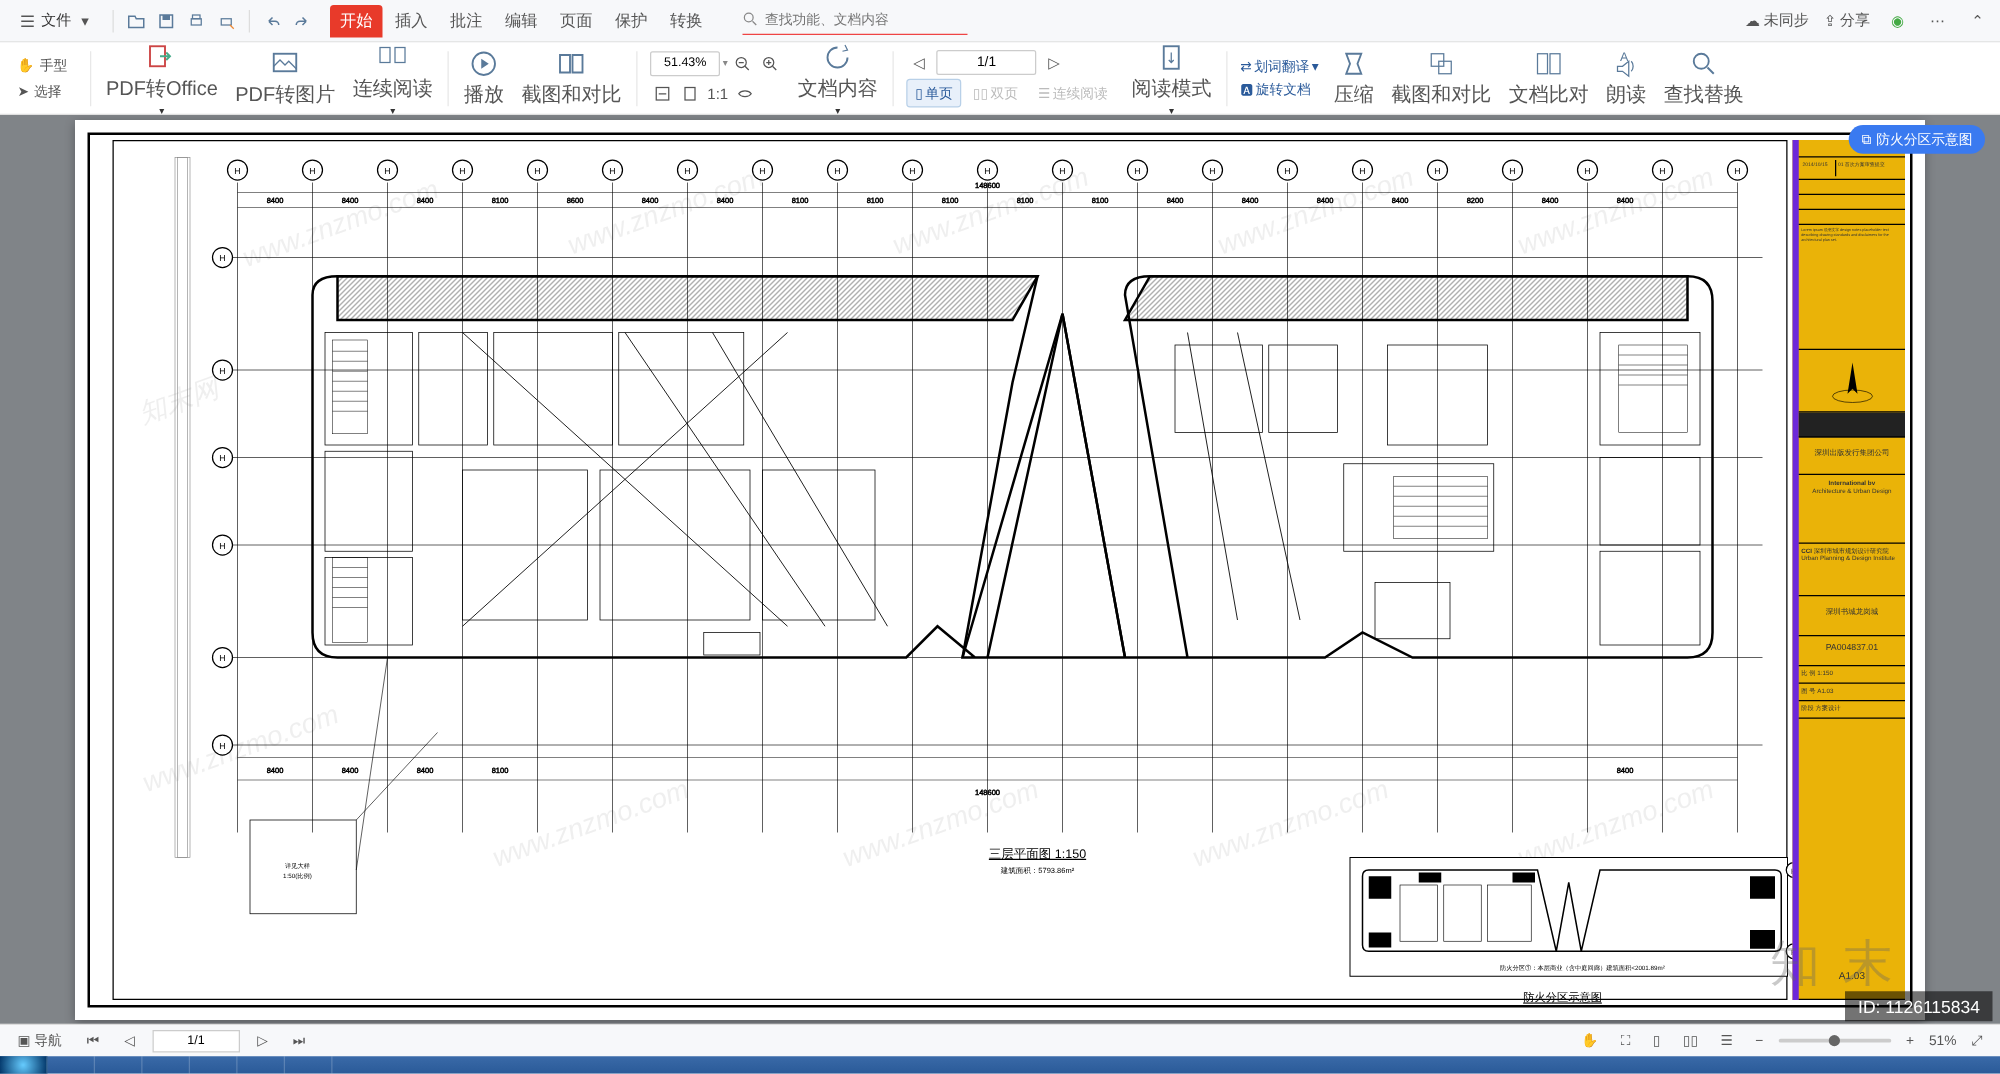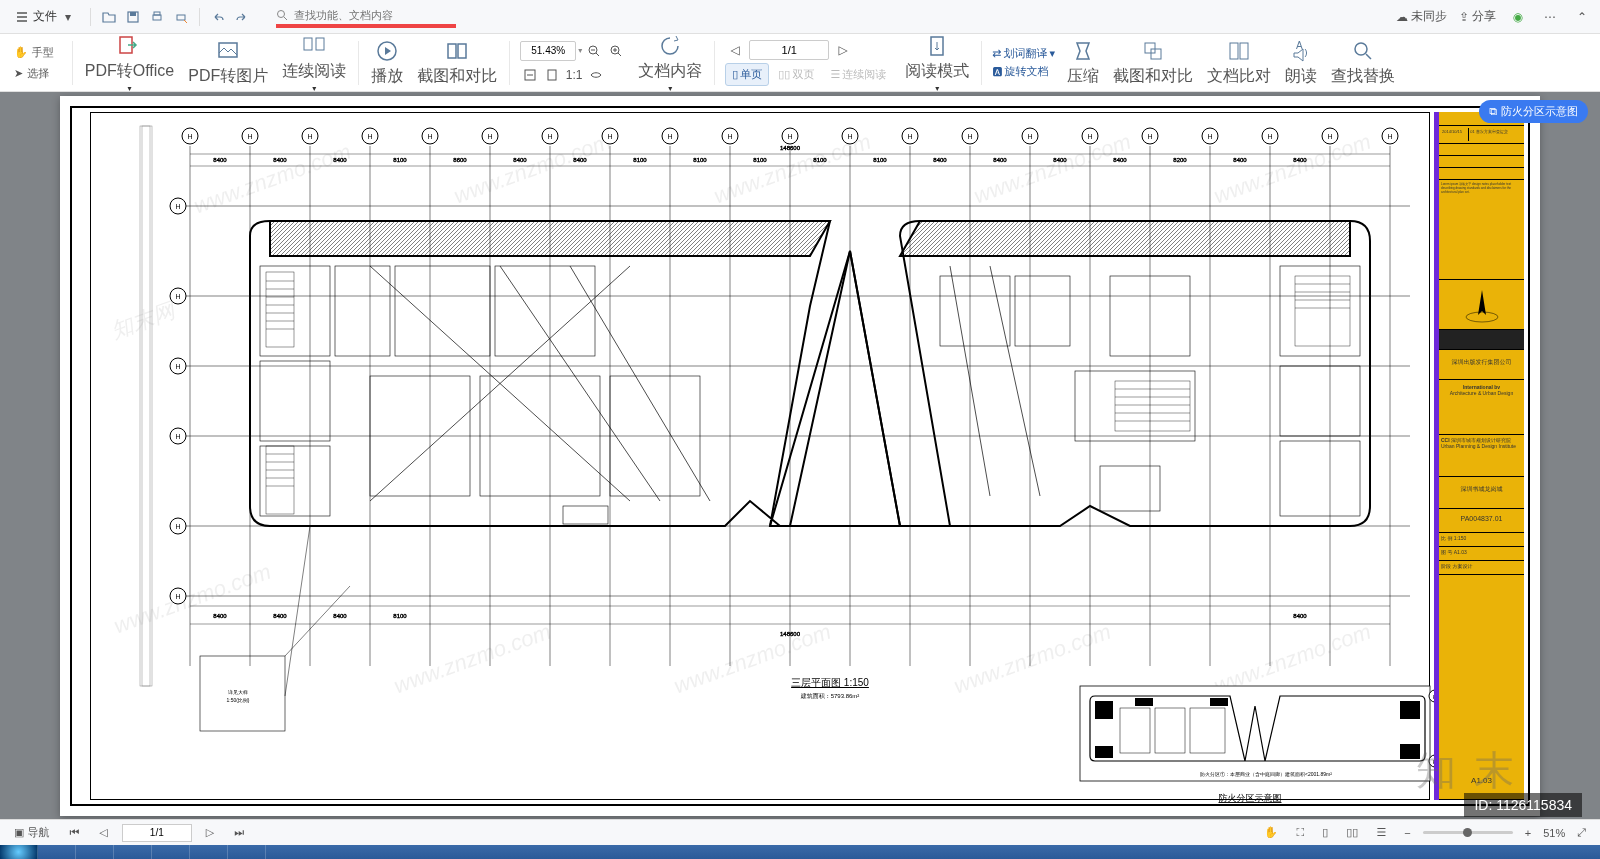--- a/index.html
+++ b/index.html
@@ -5,21 +5,21 @@
 *{margin:0;padding:0;box-sizing:border-box;font-family:"Microsoft YaHei",Arial,sans-serif}
 body{width:1600px;height:859px;overflow:hidden;background:#fff;font-size:12px;color:#333}
 .topbar{height:34px;background:#f7f8fa;border-bottom:1px solid #e0e0e0;display:flex;align-items:center;padding:0 8px;gap:4px}
 .menu-btn{display:flex;align-items:center;gap:3px;padding:4px 6px;cursor:pointer;border-radius:3px;font-size:12px}
 .icon-sm{width:16px;height:16px;display:inline-flex;align-items:center;justify-content:center;color:#555}
 .sep{width:1px;height:18px;background:#ddd;margin:0 4px}
 .tab-row{display:flex;align-items:center;gap:2px;margin-left:8px}
 .tab{padding:4px 8px;font-size:13px;color:#555;cursor:pointer;border-radius:3px 3px 0 0}
 .tab.active{background:#e83a2a;color:#fff;font-weight:500}
 .search-box{margin-left:20px;position:relative}
-.search-box input{width:180px;height:22px;border:none;border-bottom:4px solid #ef4444;padding:0 4px 0 18px;font-size:11px;background:transparent;outline:none}
+.search-box input{width:180px;height:22px;border:none;border-bottom:1px solid #ef4444;padding:0 4px 0 18px;font-size:11px;background:transparent;outline:none}
 .search-box .sicon{position:absolute;left:0;top:3px;color:#888}
 .top-right{margin-left:auto;display:flex;align-items:center;gap:12px;font-size:12px;color:#555}
 .top-right .link{cursor:pointer;display:flex;align-items:center;gap:3px}
 
 .ribbon{height:58px;background:#fff;border-bottom:1px solid #e0e0e0;display:flex;align-items:center;padding:2px 10px;gap:2px}
 .rgroup{display:flex;flex-direction:column;align-items:center;gap:2px;padding:0 6px;cursor:pointer;border-radius:3px}
 .rgroup .ricon{width:26px;height:26px;display:flex;align-items:center;justify-content:center;color:#4a6a8a}
 .rgroup .rlabel{font-size:16px;color:#555;white-space:nowrap}
 .rvsep{width:1px;height:44px;background:#e8e8e8;margin:0 4px}
 .side-tools{display:flex;flex-direction:column;gap:2px;padding-right:8px}
@@ -40,21 +40,21 @@
 .drawing{position:absolute;inset:10px 10px 10px 10px}
 .border-frame{position:absolute;inset:0;border:2px solid #000}
 .inner-frame{position:absolute;inset:6px 100px 6px 20px;border:1px solid #000}
 .title-block{position:absolute;right:6px;top:6px;bottom:6px;width:90px;border-left:5px solid #6d28d9;background:#eab308;font-size:4px;display:flex;flex-direction:column}
 .tb-row{border-bottom:1px solid #000;padding:2px;flex-shrink:0}
 .tb-logo{height:60px;display:flex;align-items:center;justify-content:center;font-size:6px}
 .grid-area{position:absolute;left:80px;right:60px;top:30px;bottom:100px}
 .outline{position:absolute;inset:0}
 .wm{position:absolute;color:rgba(140,140,140,0.14);font-size:22px;transform:rotate(-20deg);pointer-events:none;font-style:italic}
 .bottom-wm{position:absolute;right:12px;bottom:8px;font-size:40px;color:rgba(100,100,100,0.35);font-family:serif;letter-spacing:4px}
-.id-badge{position:absolute;right:18px;bottom:2px;background:rgba(0,0,0,0.55);color:#fff;font-size:14px;padding:4px 10px;z-index:20}
+.id-badge{position:absolute;right:6px;bottom:2px;background:rgba(0,0,0,0.55);color:#fff;font-size:14px;padding:4px 10px;z-index:20}
 
 .statusbar{height:26px;background:#f7f8fa;border-top:1px solid #ddd;display:flex;align-items:center;padding:0 8px;gap:8px;font-size:11px;color:#555}
 .sb-btn{padding:2px 6px;cursor:pointer;display:flex;align-items:center;gap:3px}
 .sb-page{width:70px;height:18px;border:1px solid #ccc;text-align:center;font-size:10px}
 .sb-right{margin-left:auto;display:flex;align-items:center;gap:6px}
 .slider{width:90px;height:3px;background:#ccc;position:relative;border-radius:2px}
 .slider-thumb{position:absolute;width:9px;height:9px;background:#666;border-radius:50%;top:-3px;left:45%}
 
 .taskbar{height:14px;background:linear-gradient(#3a6aa8,#2a5a98);display:flex;align-items:center}
 .tb-item{width:38px;height:14px;border-right:1px solid rgba(255,255,255,0.2)}
@@ -102,20 +102,29 @@
       <svg width="14" height="14" viewBox="0 0 14 14">
         <path d="M4 7l3-3M4 7l3 3M4 7h5a3 3 0 013 3" fill="none" stroke="#5a7a9a" stroke-width="1.2"></path>
       </svg>
     </span>
   <span class="small-btn">
       <svg width="14" height="14" viewBox="0 0 14 14">
         <path d="M10 7L7 4M10 7L7 10M10 7H5a3 3 0 00-3 3" fill="none" stroke="#5a7a9a" stroke-width="1.2"></path>
       </svg>
     </span>
 
+  <div class="tab-row">
+    <div class="tab active">开始</div>
+    <div class="tab">插入</div>
+    <div class="tab">批注</div>
+    <div class="tab">编辑</div>
+    <div class="tab">页面</div>
+    <div class="tab">保护</div>
+    <div class="tab">转换</div>
+  </div>
 
   <div class="search-box">
     <span class="sicon">
         <svg width="12" height="12" viewBox="0 0 12 12">
           <circle cx="5" cy="5" r="3.5" fill="none" stroke="#888"></circle>
           <path d="M8 8l3 3" stroke="#888"></path>
         </svg>
       </span>
     <input placeholder="查找功能、文档内容" style="">
   </div>

